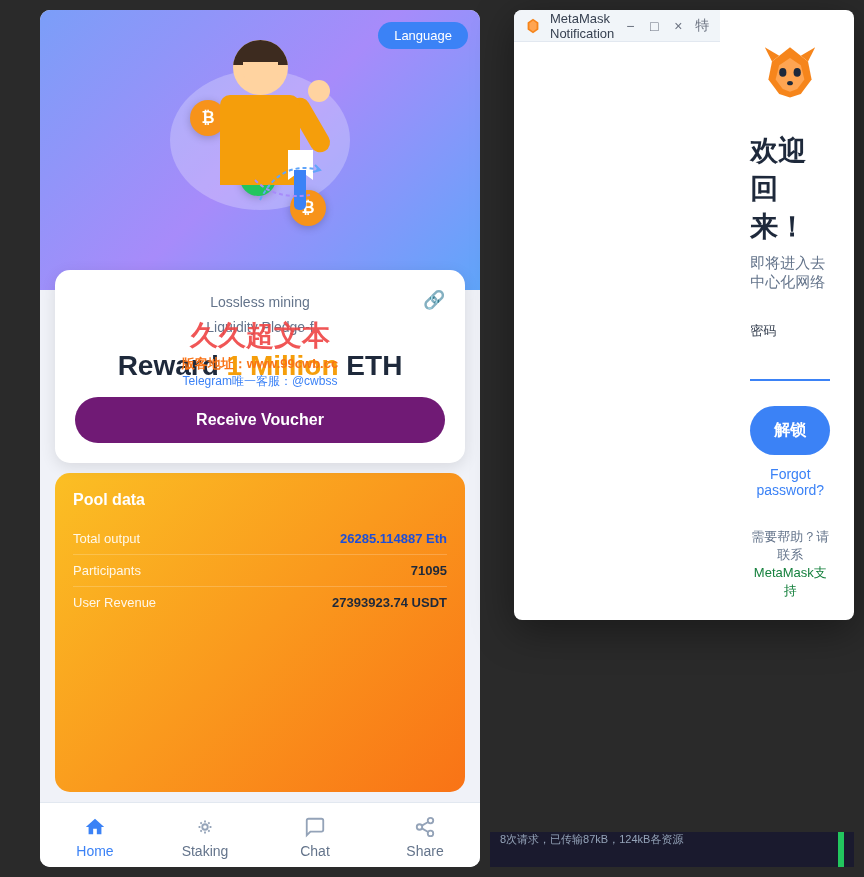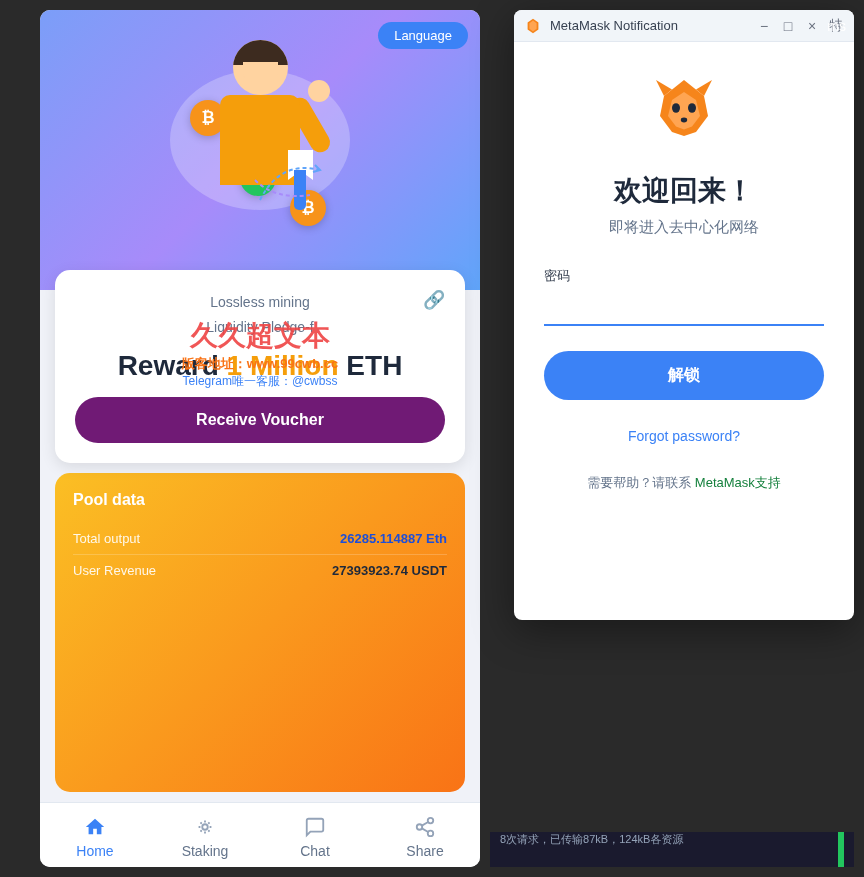--- a/index.html
+++ b/index.html
@@ -343,21 +343,21 @@
       position: absolute;
       right: 10px;
       top: 10px;
       width: 340px;
       height: 610px;
       background: white;
       border-radius: 8px;
       box-shadow: 0 10px 40px rgba(0,0,0,0.4);
       overflow: hidden;
       display: flex;
-      flex-direction: column;
+      flex-direction: row;
     }
 
     .popup-titlebar {
       background: #f1f5f9;
       height: 32px;
       display: flex;
       align-items: center;
       padding: 0 10px;
       border-bottom: 1px solid #e2e8f0;
       gap: 8px;
@@ -439,21 +439,21 @@
     .unlock-btn {
       width: 100%;
       background: #3b82f6;
       color: white;
       border: none;
       border-radius: 25px;
       padding: 14px;
       font-size: 16px;
       font-weight: 600;
       cursor: pointer;
-      margin-bottom: 28px;
+      margin-bottom: 11px;
       text-align: center;
     }
 
     .forgot-password {
       color: #3b82f6;
       font-size: 14px;
       text-decoration: none;
       display: block;
       text-align: center;
       margin-bottom: 30px;
@@ -595,20 +595,24 @@
     <button class="voucher-btn">Receive Voucher</button>
   </div>
 
   <div class="pool-section">
     <div class="pool-title">Pool data</div>
     <div class="pool-row">
       <span class="pool-label">Total output</span>
       <span class="pool-value blue">26285.114887 Eth</span>
     </div>
     <div class="pool-row">
+      <span class="pool-label">Participants</span>
+      <span class="pool-value dark">71095</span>
+    </div>
+    <div class="pool-row">
       <span class="pool-label">User Revenue</span>
       <span class="pool-value dark">27393923.74 USDT</span>
     </div>
   </div>
 
   <div class="bottom-nav">
 
     <div class="nav-item">
       <div class="nav-icon">
         <svg viewBox="0 0 24 24" fill="#3b82f6">

